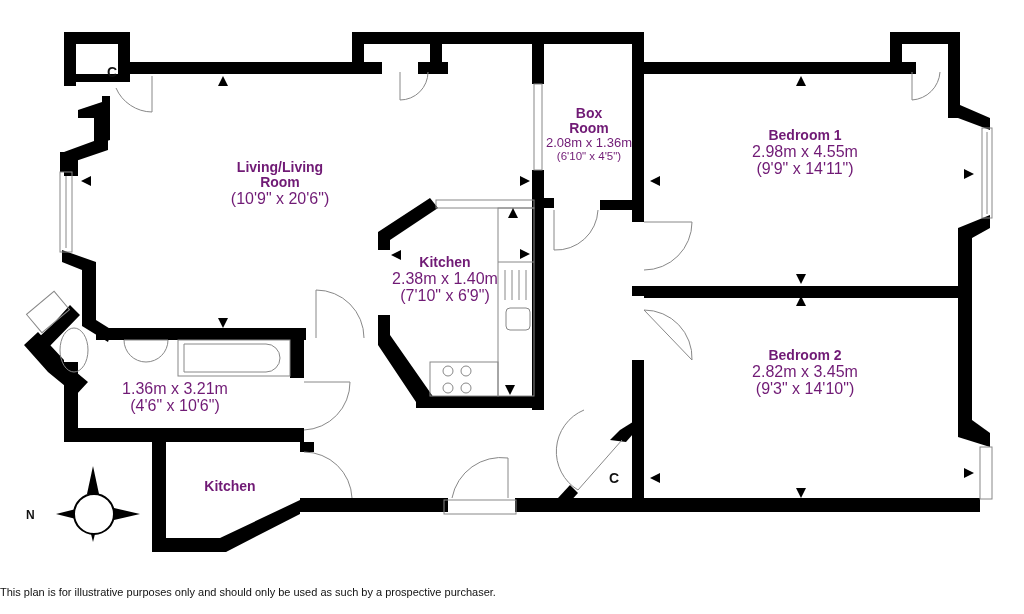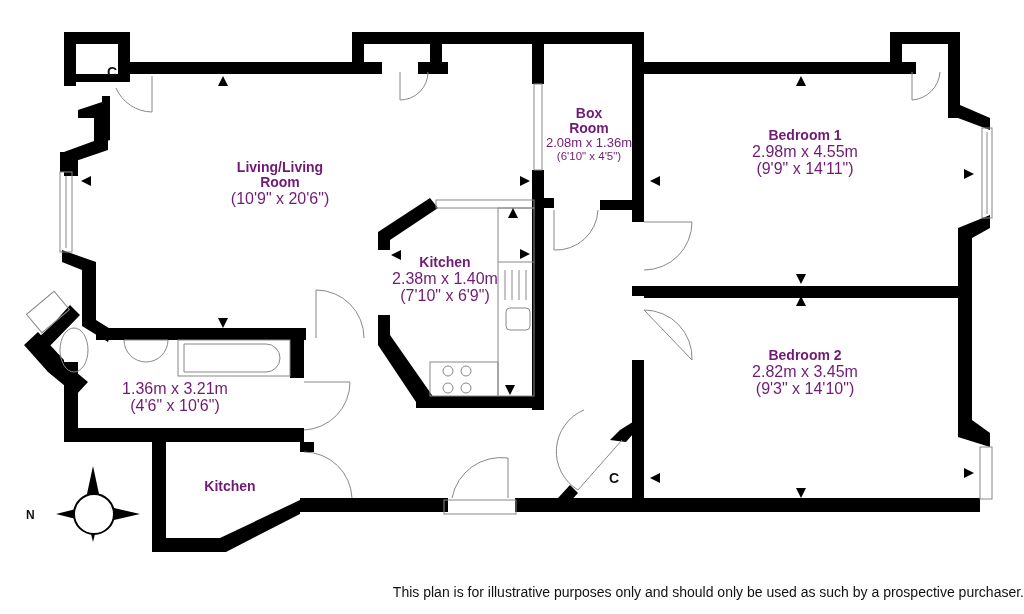--- a/index.html
+++ b/index.html
@@ -2,21 +2,21 @@
 <html><head>
 <meta charset="utf-8">
 <style>
   html, body { margin:0; padding:0; background:#ffffff; }
   body { width:1024px; height:614px; position:relative; overflow:hidden; font-family:"Liberation Sans", sans-serif; color:#111; }
   #plan { position:absolute; left:0; top:0; width:1024px; height:614px; }
   .room-label { position:absolute; text-align:center; line-height:1.08; color:#701a75; }
   .room-label .name { font-weight:bold; font-size:14px; display:block; }
   .room-label .dim { font-size:16px; display:block; }
   .small-label { position:absolute; font-weight:bold; font-size:14px; }
-  .disclaimer { position:absolute; left:0; width:1024px; top:585px; text-align:right; font-size:14px; line-height:14px; color:#111; }
+  .disclaimer { position:absolute; left:0; width:1024px; top:585px; text-align:left; font-size:11px; line-height:14px; color:#111; }
   .compass-n { position:absolute; left:26px; top:508px; font-weight:bold; font-size:12px; }
 </style>
 </head>
 <body>
 
 <svg id="plan" viewBox="0 0 1024 614" xmlns="http://www.w3.org/2000/svg">
   <g fill="#000">
 
     <rect x="64" y="32" width="66" height="12"></rect>
     <rect x="64" y="32" width="12" height="54"></rect>

